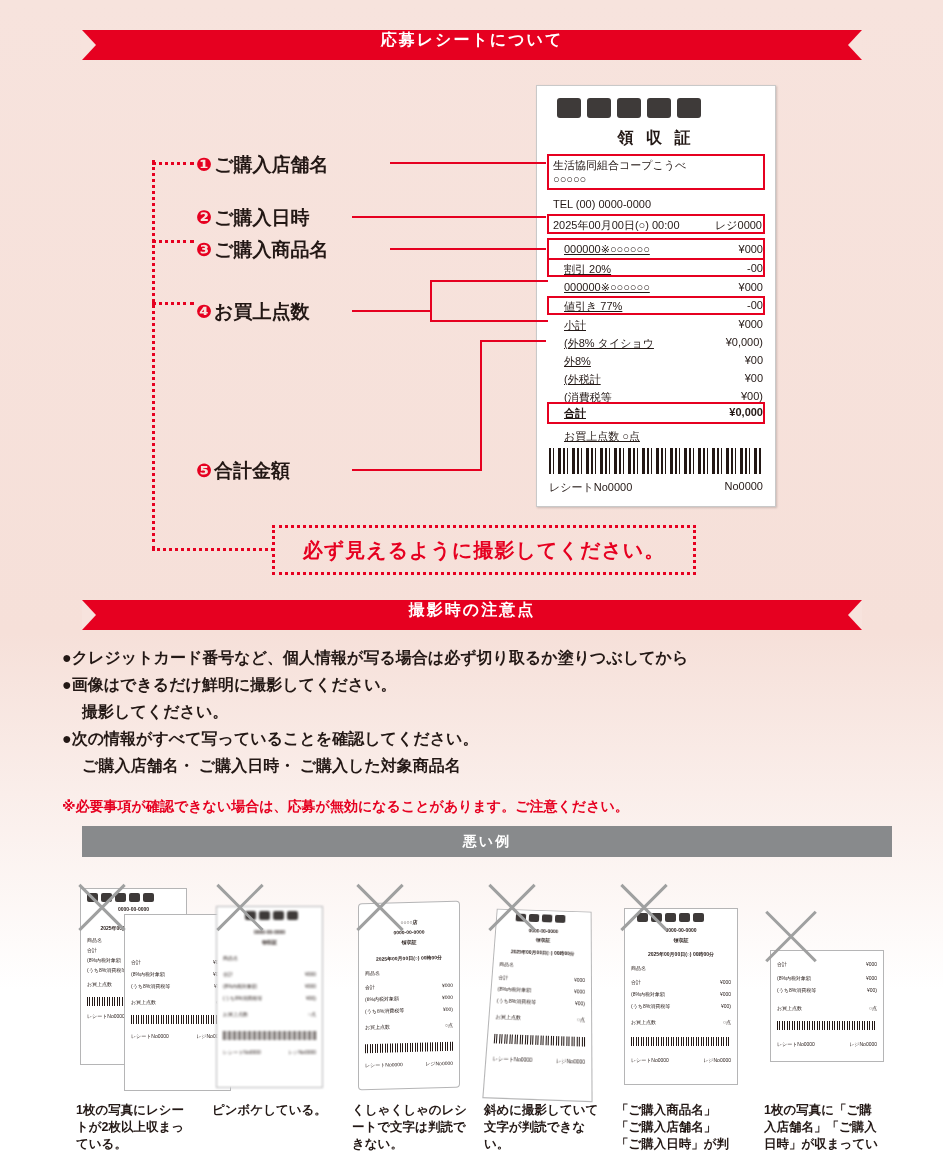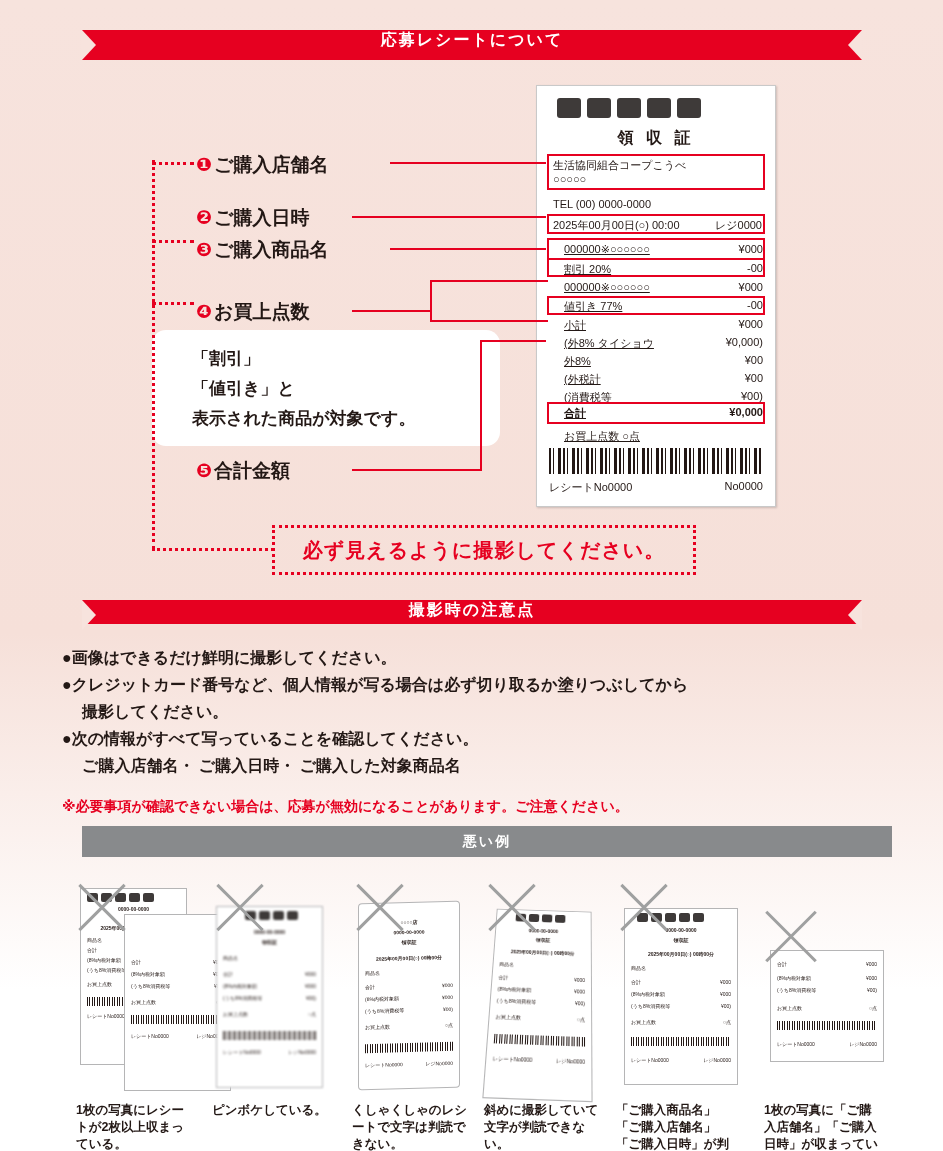--- a/index.html
+++ b/index.html
@@ -21,21 +21,21 @@
   .banner{
     position:absolute;
     background:#e60020;
     color:#fff;
     font-weight:bold;
     text-align:center;
     letter-spacing:2px;
     display:flex;justify-content:center;
   }
   .banner.b1{left:82px;top:30px;width:780px;height:30px;font-size:16px;}
-  .banner.b2{left:82px;top:600px;width:780px;height:24px;font-size:16px;}
+  .banner.b2{left:82px;top:600px;width:780px;height:30px;font-size:16px;}
 
   .banner .notch{position:absolute;top:0;width:0;height:0;}
   .banner .notch.l{left:0;border-top:15px solid transparent;border-bottom:15px solid transparent;border-left:14px solid #f7e3dd;}
   .banner .notch.r{right:0;border-top:15px solid transparent;border-bottom:15px solid transparent;border-right:14px solid #f7e3dd;}
 
   .gray-banner{
     position:absolute;left:82px;top:826px;width:810px;height:31px;
     background:#888a8c;color:#fff;font-weight:bold;font-size:14px;
     display:flex;align-items:center;justify-content:center;letter-spacing:2px;
   }
@@ -218,25 +218,20 @@
 
   <div class="callout" style="left:196px;top:299px;">
     <span class="num">❹</span><span>お買上点数</span>
   </div>
   <div class="lineh" style="left:352px;top:310px;width:80px;"></div>
   <div class="linev" style="left:430px;top:280px;height:32px;"></div>
   <div class="lineh" style="left:430px;top:280px;width:118px;"></div>
   <div class="linev" style="left:430px;top:310px;height:11px;"></div>
   <div class="lineh" style="left:430px;top:320px;width:118px;"></div>
 
-  <div class="note">
-    <div>「割引」</div>
-    <div>「値引き」と</div>
-    <div>表示された商品が対象です。</div>
-  </div>
 
   <div class="callout" style="left:196px;top:458px;">
     <span class="num">❺</span><span>合計金額</span>
   </div>
   <div class="lineh" style="left:352px;top:469px;width:130px;"></div>
   <div class="linev" style="left:480px;top:340px;height:130px;"></div>
   <div class="lineh" style="left:480px;top:340px;width:66px;"></div>
 
   <div class="dash-v" style="left:152px;top:160px;height:390px;"></div>
   <div class="dash-h" style="left:152px;top:240px;width:42px;"></div>
@@ -247,22 +242,22 @@
     <span>必ず見えるように撮影してください。</span>
   </div>
 
   <div class="banner b2">
     <span class="notch l"></span>
     <span>撮影時の注意点</span>
     <span class="notch r"></span>
   </div>
 
   <div class="notice">
+    <p>●クレジットカード番号など、個人情報が写る場合は必ず切り取るか塗りつぶしてから</p>
     <p>●画像はできるだけ鮮明に撮影してください。</p>
-    <p>●クレジットカード番号など、個人情報が写る場合は必ず切り取るか塗りつぶしてから</p>
     <p class="ind">撮影してください。</p>
     <p>●次の情報がすべて写っていることを確認してください。</p>
     <p class="ind">ご購入店舗名・ ご購入日時・ ご購入した対象商品名</p>
   </div>
   <div class="warn">※必要事項が確認できない場合は、応募が無効になることがあります。ご注意ください。</div>
 
   <div class="gray-banner">
     <span>悪い例</span>
   </div>
 

